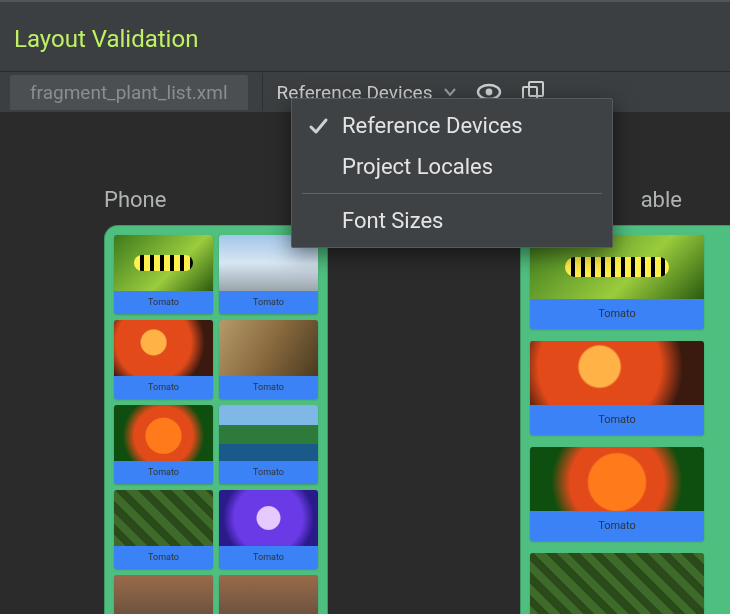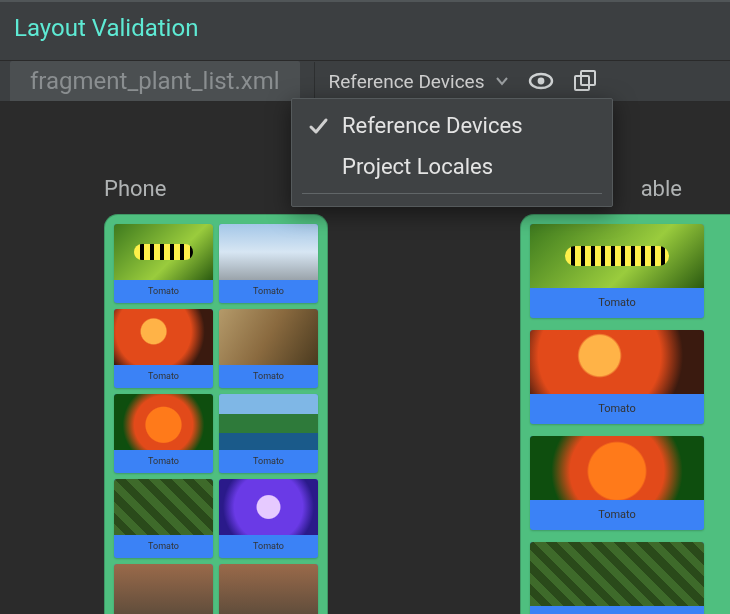--- a/index.html
+++ b/index.html
@@ -14,36 +14,36 @@
   }
   .panel {
     width: 730px;
     height: 614px;
     background: #3c3f41;
     position: relative;
     box-sizing: border-box;
     border-top: 2px solid #515658;
   }
   .panel-title {
-    padding: 12px 14px 18px 14px;
+    padding: 23px 14px 18px 14px;
     font-size: 24px;
-    color: #5eead4;
+    color: #bef264;
   }
   .toolbar {
     display: flex;
     align-items: center;
     background: #3c3f41;
     border-top: 1px solid #2a2a2a;
     border-bottom: 1px solid #2a2a2a;
     height: 40px;
     padding-left: 10px;
   }
   .tab {
     padding: 6px 20px;
-    font-size: 24px;
+    font-size: 19px;
     color: #8a8e90;
     background: #4b4f51;
     border-radius: 2px 2px 0 0;
   }
   .divider-v {
     width: 1px;
     height: 38px;
     background: rgba(0,0,0,.25);
     margin: 0 14px;
   }
@@ -265,15 +265,19 @@
             <path d="M4 12l5 5L19 5" fill="none" stroke="currentColor" stroke-width="3" stroke-linecap="round" stroke-linejoin="round"></path>
           </svg>
       </span>
       <span>Reference Devices</span>
     </div>
     <div class="menu-item">
       <span class="check empty">✓</span>
       <span>Project Locales</span>
     </div>
     <div class="menu-sep"></div>
+    <div class="menu-item">
+      <span class="check empty">✓</span>
+      <span>Font Sizes</span>
+    </div>
   </div>
 
 </div>
 
 </body></html>

